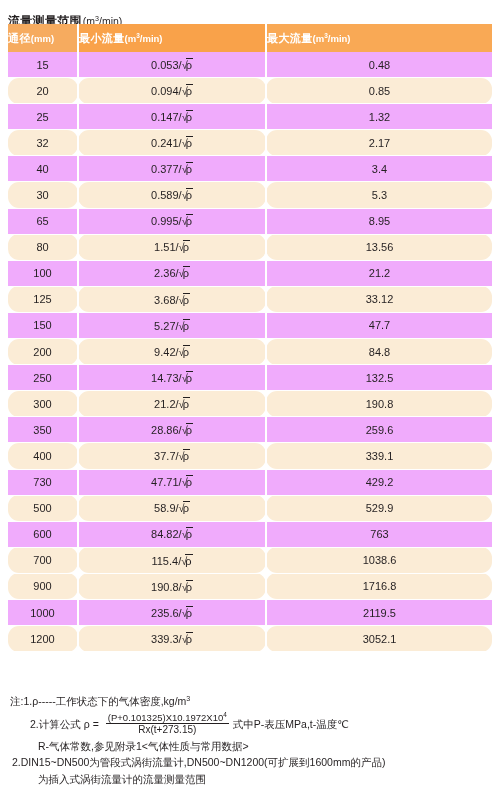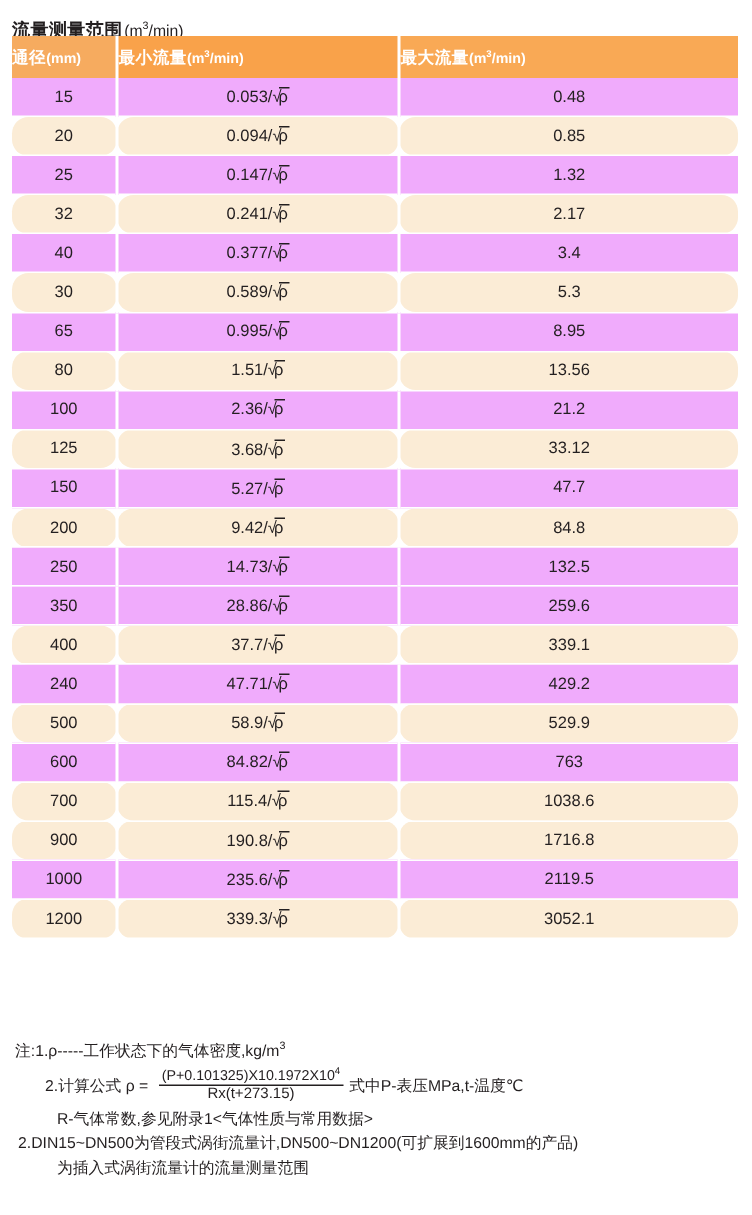--- a/index.html
+++ b/index.html
@@ -222,32 +222,37 @@
       <tr class="even">
         <td>200</td>
         <td><span>9.42</span><span>/</span><span class="radical">√</span><span class="sqrt">ρ</span></td>
         <td class="last">84.8</td>
       </tr>
       <tr class="odd">
         <td>250</td>
         <td><span>14.73</span><span>/</span><span class="radical">√</span><span class="sqrt">ρ</span></td>
         <td class="last">132.5</td>
       </tr>
+      <tr class="even">
+        <td>300</td>
+        <td><span>21.2</span><span>/</span><span class="radical">√</span><span class="sqrt">ρ</span></td>
+        <td class="last">190.8</td>
+      </tr>
       <tr class="odd">
         <td>350</td>
         <td><span>28.86</span><span>/</span><span class="radical">√</span><span class="sqrt">ρ</span></td>
         <td class="last">259.6</td>
       </tr>
       <tr class="even">
         <td>400</td>
         <td><span>37.7</span><span>/</span><span class="radical">√</span><span class="sqrt">ρ</span></td>
         <td class="last">339.1</td>
       </tr>
       <tr class="odd">
-        <td>240</td>
+        <td>730</td>
         <td><span>47.71</span><span>/</span><span class="radical">√</span><span class="sqrt">ρ</span></td>
         <td class="last">429.2</td>
       </tr>
       <tr class="even">
         <td>500</td>
         <td><span>58.9</span><span>/</span><span class="radical">√</span><span class="sqrt">ρ</span></td>
         <td class="last">529.9</td>
       </tr>
       <tr class="odd">
         <td>600</td>

